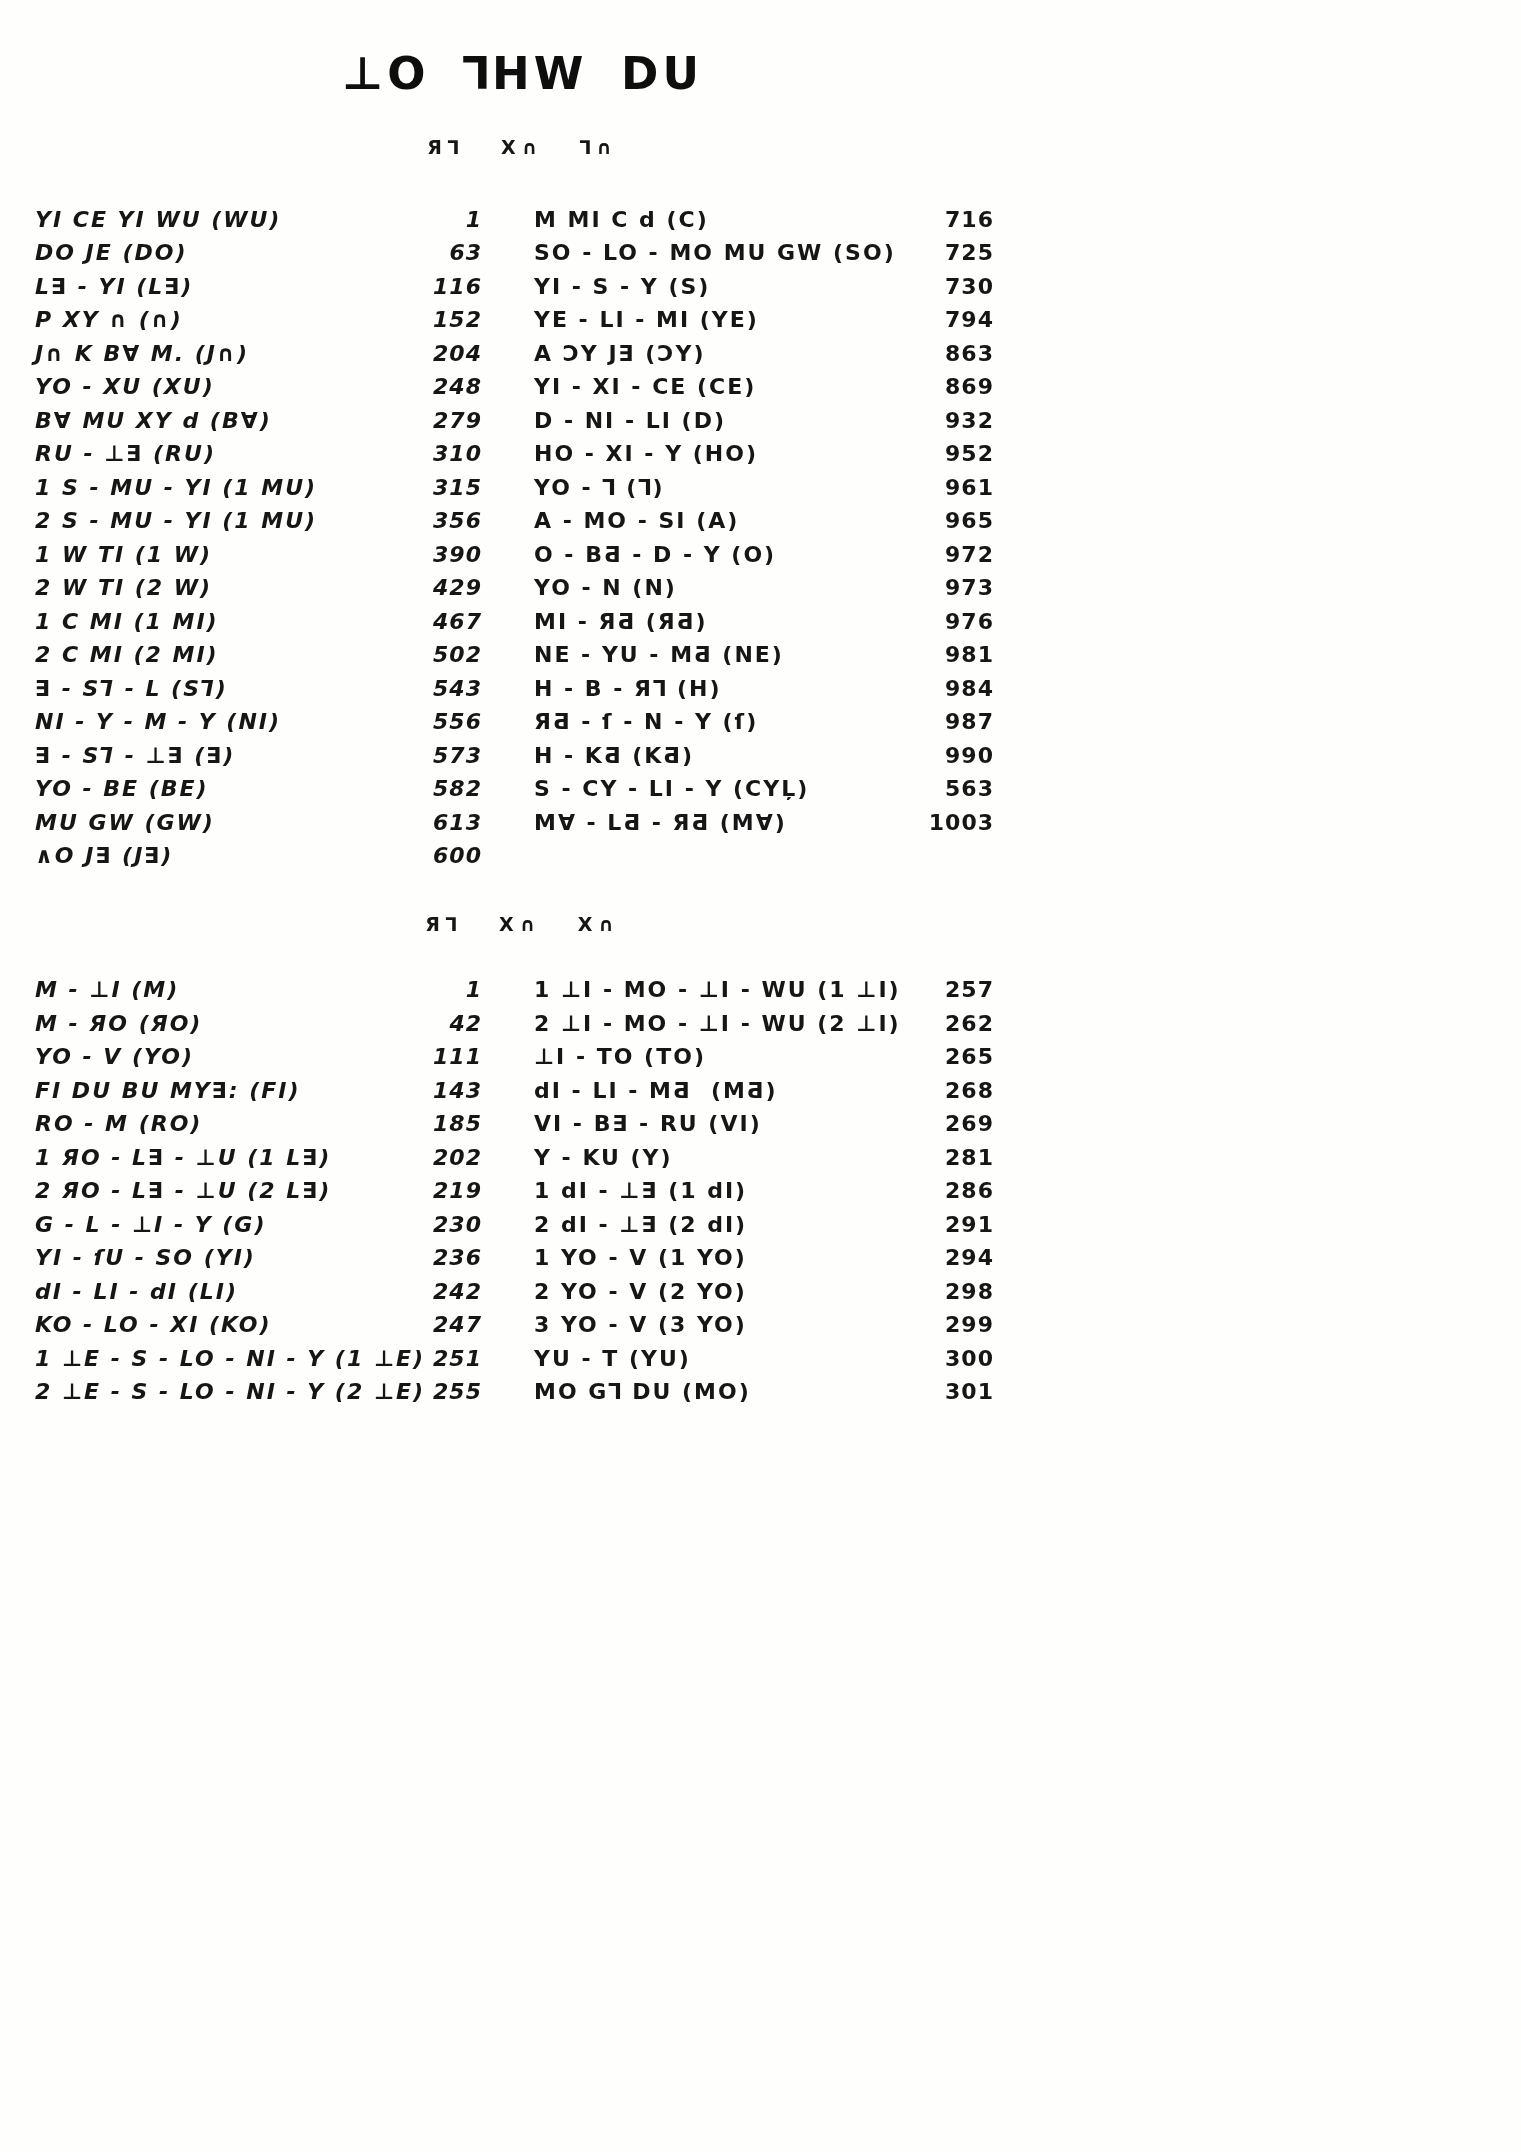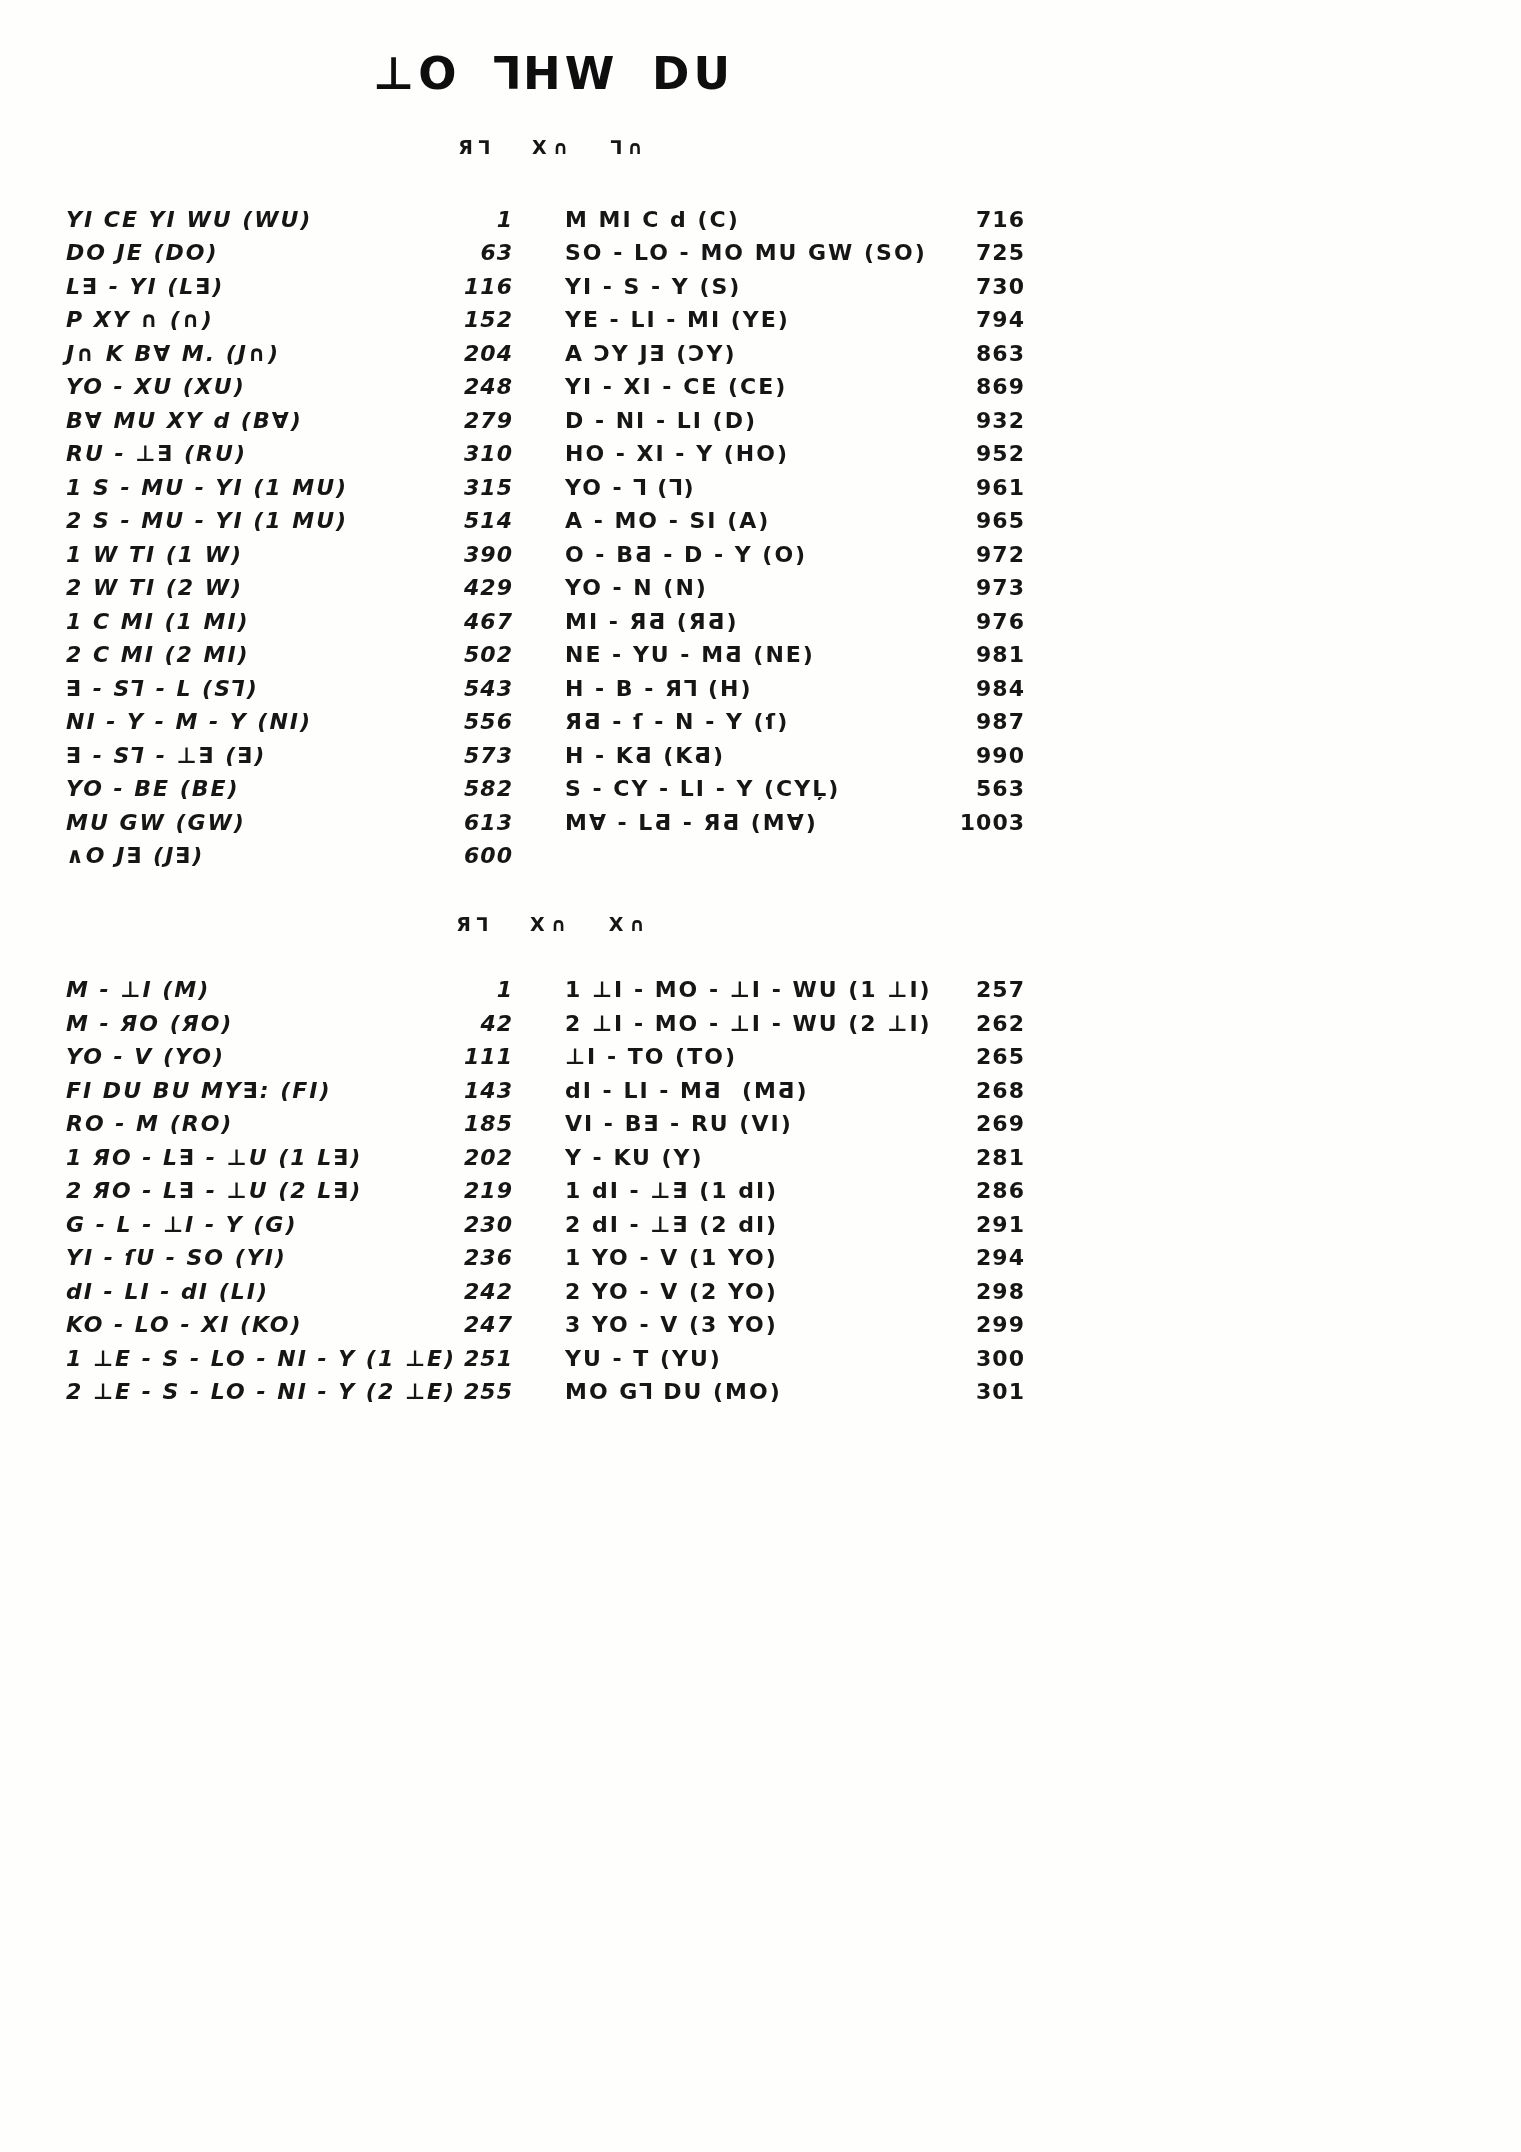--- a/index.html
+++ b/index.html
@@ -9,21 +9,21 @@
   body {
     width: 1521px;
     height: 2152px;
     background: #fefefd;
     color: #161616;
     font-family: "DejaVu Sans", "Liberation Sans", sans-serif;
     overflow: hidden;
   }
   .page {
     box-sizing: border-box;
-    padding: 36px 0 0 66px;
+    padding: 36px 0 0 35px;
     width: 1040px;
   }
   .content {
     width: 975px;
   }
   .title {
     margin: 12px 0 0 0;
     text-align: center;
     font-size: 45px;
     line-height: 1.15;
@@ -117,21 +117,21 @@
             <div class="row">
               <span class="label">RU - ⊥∃ (RU)</span>
               <span class="num">310</span>
             </div>
             <div class="row">
               <span class="label">1 S - MU - YI (1 MU)</span>
               <span class="num">315</span>
             </div>
             <div class="row">
               <span class="label">2 S - MU - YI (1 MU)</span>
-              <span class="num">514</span>
+              <span class="num">356</span>
             </div>
             <div class="row">
               <span class="label">1 W TI (1 W)</span>
               <span class="num">390</span>
             </div>
             <div class="row">
               <span class="label">2 W TI (2 W)</span>
               <span class="num">429</span>
             </div>
             <div class="row">

